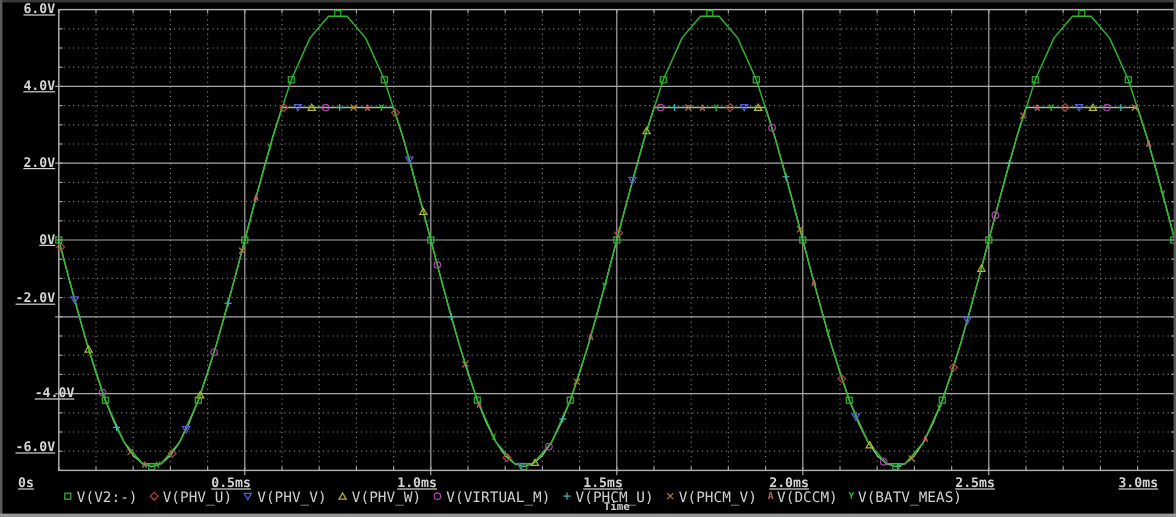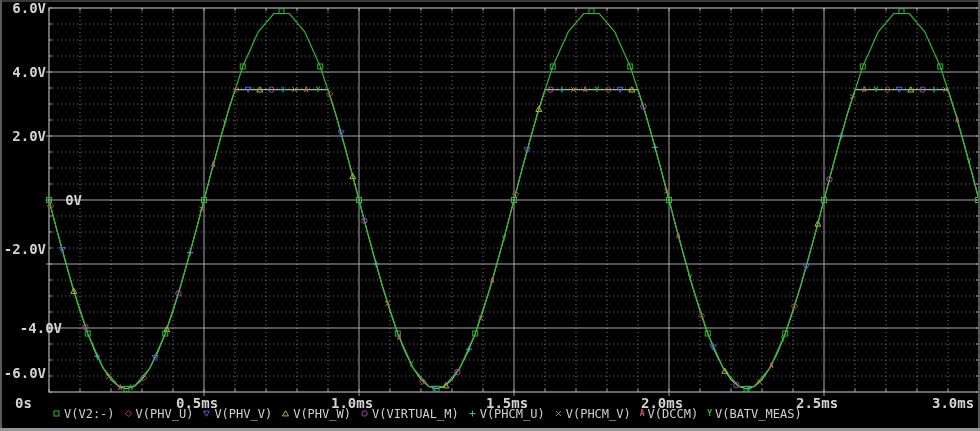--- a/index.html
+++ b/index.html
@@ -7,22 +7,22 @@
     position:relative;width:980px;height:431px;background:#000;
     overflow:hidden;font-family:"DejaVu Sans Mono","Liberation Mono",monospace;
   }
   .edge{position:absolute;}
   #edge-top{left:0;top:0;width:980px;height:2px;background:#383838;}
   #edge-left{left:0;top:0;width:2px;height:431px;background:#5a5a5a;}
   #edge-right{right:0;top:0;width:2px;height:431px;background:#5a5a5a;}
   #edge-bottom{left:0;bottom:0;width:980px;height:3px;background:#969696;}
   #plot-svg{position:absolute;left:0;top:0;}
   .tick-label{
-    position:absolute;color:#d4d4d4;font-size:14px;font-weight:700;
-    line-height:10px;white-space:nowrap;
+    position:absolute;color:#d4d4d4;font-size:11px;font-weight:700;
+    line-height:10px;white-space:nowrap;text-decoration:underline;
   }
   .ylab{text-align:right;}
   .xlab{text-align:left;}
   #legend{
     position:absolute;left:52px;top:408px;display:flex;align-items:center;
     gap:9px;height:11px;
   }
   .legend-item{display:flex;align-items:center;gap:3px;cursor:default;}
   .legend-item .lm{display:block;}
   .legend-item .ltxt{color:#cfcfcf;font-size:12px;font-weight:400;white-space:nowrap;}
@@ -331,21 +331,21 @@
         <rect stroke="#2eb82e" fill="none" stroke-width="1" x="860.25" y="63.99823971197978" width="5" height="5"></rect>
         <rect stroke="#2eb82e" fill="none" stroke-width="1" x="899" y="8.699999999999989" width="5" height="5"></rect>
         <rect stroke="#2eb82e" fill="none" stroke-width="1" x="937.75" y="63.99823971197961" width="5" height="5"></rect>
         <rect stroke="#2eb82e" fill="none" stroke-width="1" x="975.5699999999999" y="197.49999999999986" width="5" height="5"></rect>
       </g>
     </svg>
   <div id="ylabels">
       <div class="tick-label ylab" style="left: 0px; width: 46px; top: 3px;">6.0V</div>
       <div class="tick-label ylab" style="left: 0px; width: 46px; top: 67px; text-align: right;">4.0V</div>
       <div class="tick-label ylab" style="left: 0px; width: 46px; top: 131px;">2.0V</div>
-      <div class="tick-label ylab" style="left: 0px; width: 46px; top: 195px; margin-left: 36px;">0V</div>
+      <div class="tick-label ylab" style="left: 0px; width: 46px; top: 195px;">0V</div>
       <div class="tick-label ylab" style="left: 0px; width: 46px; top: 244px;">-2.0V</div>
       <div class="tick-label ylab" style="left: 16px; width: 46px; top: 323px;">-4.0V</div>
       <div class="tick-label ylab" style="left: 0px; width: 46px; top: 368px;">-6.0V</div>
     </div>
   <div id="xlabels">
       <div class="tick-label xlab" style="left: 15px; width: 56px; top: 398px;">0s</div>
       <div class="tick-label xlab" style="left: 176px; width: 56px; top: 398px;">0.5ms</div>
       <div class="tick-label xlab" style="left: 331px; width: 56px; top: 398px;">1.0ms</div>
       <div class="tick-label xlab" style="left: 486px; width: 56px; top: 398px;">1.5ms</div>
       <div class="tick-label xlab" style="left: 641px; width: 56px; top: 398px;">2.0ms</div>
@@ -406,17 +406,18 @@
       </div>
       <div class="legend-item">
         <span class="letter-marker" style="color: rgb(192, 96, 96);">A</span>
         <span class="ltxt">V(DCCM)</span>
       </div>
       <div class="legend-item">
         <span class="letter-marker" style="color: rgb(46, 184, 46);">Y</span>
         <span class="ltxt">V(BATV_MEAS)</span>
       </div>
     </div>
+  <div id="time-label">Time</div>
   <div class="edge" id="edge-top"></div>
   <div class="edge" id="edge-left"></div>
   <div class="edge" id="edge-right"></div>
   <div class="edge" id="edge-bottom"></div>
 </div>
 
 </body></html>

